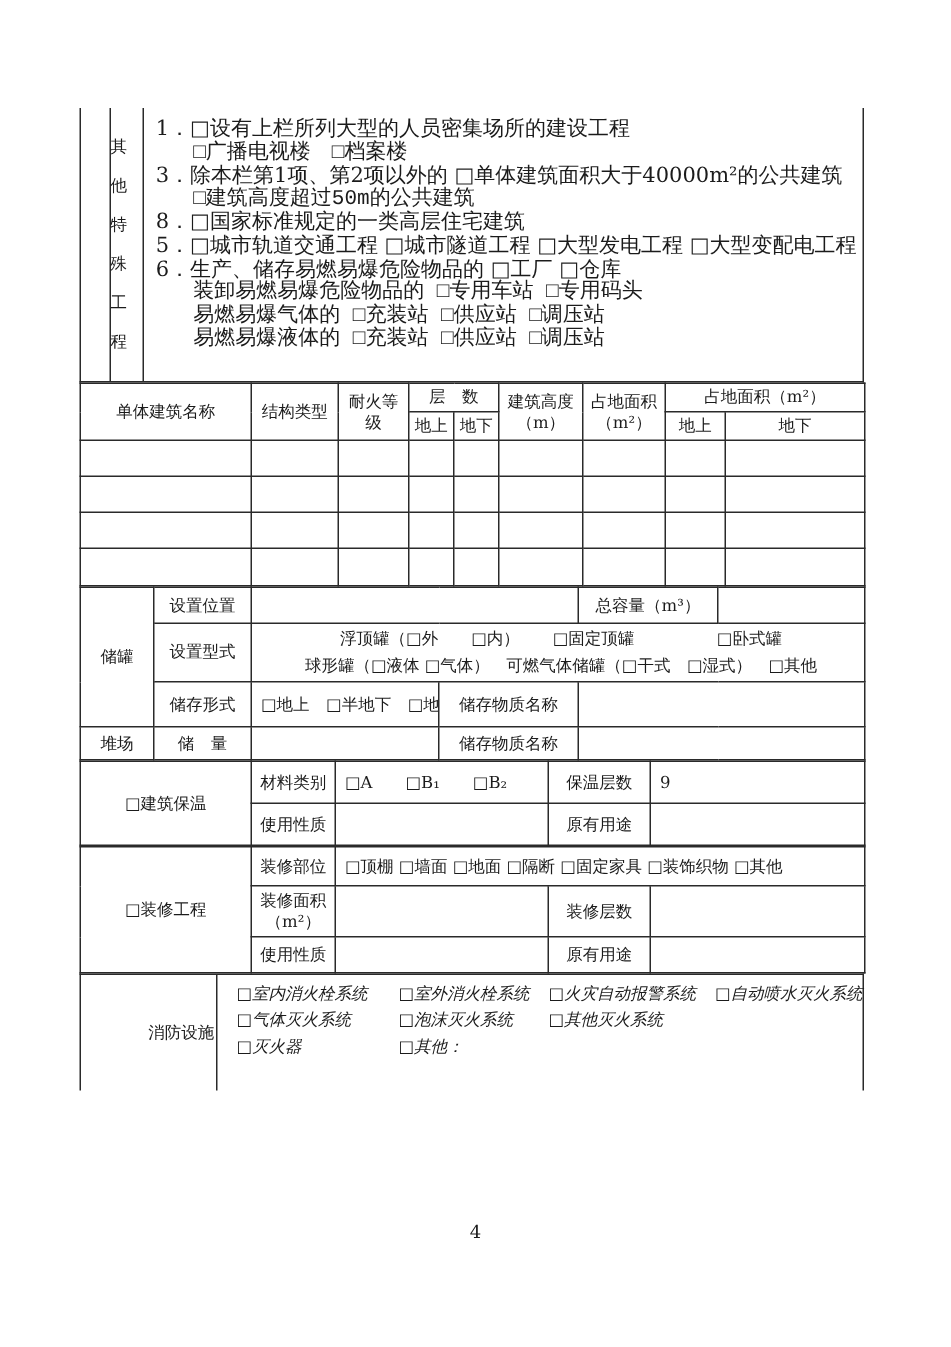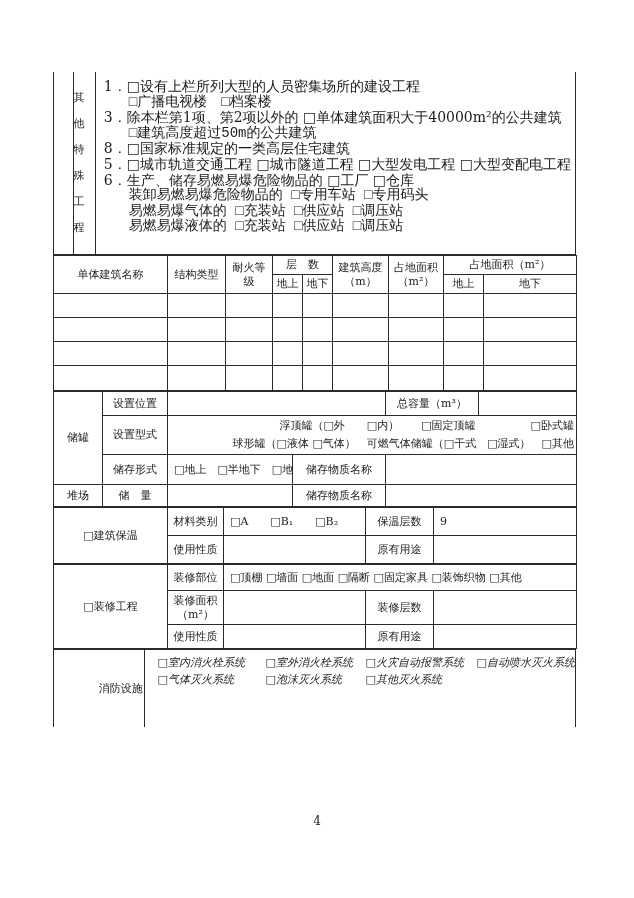--- a/index.html
+++ b/index.html
@@ -33,21 +33,21 @@
   td {
     border: 1px solid #2a2a2a; font-size: 11px;
     text-align: center; vertical-align: middle;
     overflow: hidden; padding: 1px 2px; line-height: 14px;
   }
   td.left { text-align: left; padding-left: 6px; }
   td.value { text-align: left; padding-left: 6px; }
   .nowrap { white-space: nowrap; }
 
   
-  .two-line { line-height: 18px; white-space: nowrap; text-align: right; padding-left: 6px; }
+  .two-line { line-height: 18px; white-space: nowrap; text-align: center; padding-left: 6px; }
 
   
   .secF {
     display: flex; height: 78px;
     border-left: 1px solid #2a2a2a; border-right: 1px solid #2a2a2a;
     border-top: 1px solid #2a2a2a;
   }
   .secF .colLabel {
     width: 49px; border-right: 1px solid #2a2a2a;
     display: flex; flex-direction: row; justify-content: center; align-items: center;
@@ -265,19 +265,22 @@
         <span>消防设</span>
         <span>施</span>
       </div>
       <div class="colContent">
         <div class="fline">
           <span>□室内消火栓系统</span><span>□室外消火栓系统</span><span>□火灾自动报警系统</span><span>□自动喷水灭火系统</span>
         </div>
         <div class="fline">
           <span>□气体灭火系统</span><span>□泡沫灭火系统</span><span>□其他灭火系统</span>
         </div>
+        <div class="fline">
+          <span>□灭火器</span><span>□其他：</span>
+        </div>
       </div>
     </div>
 
   </div>
 
   <div class="page-num">4</div>
 </div>
 
 </body></html>

